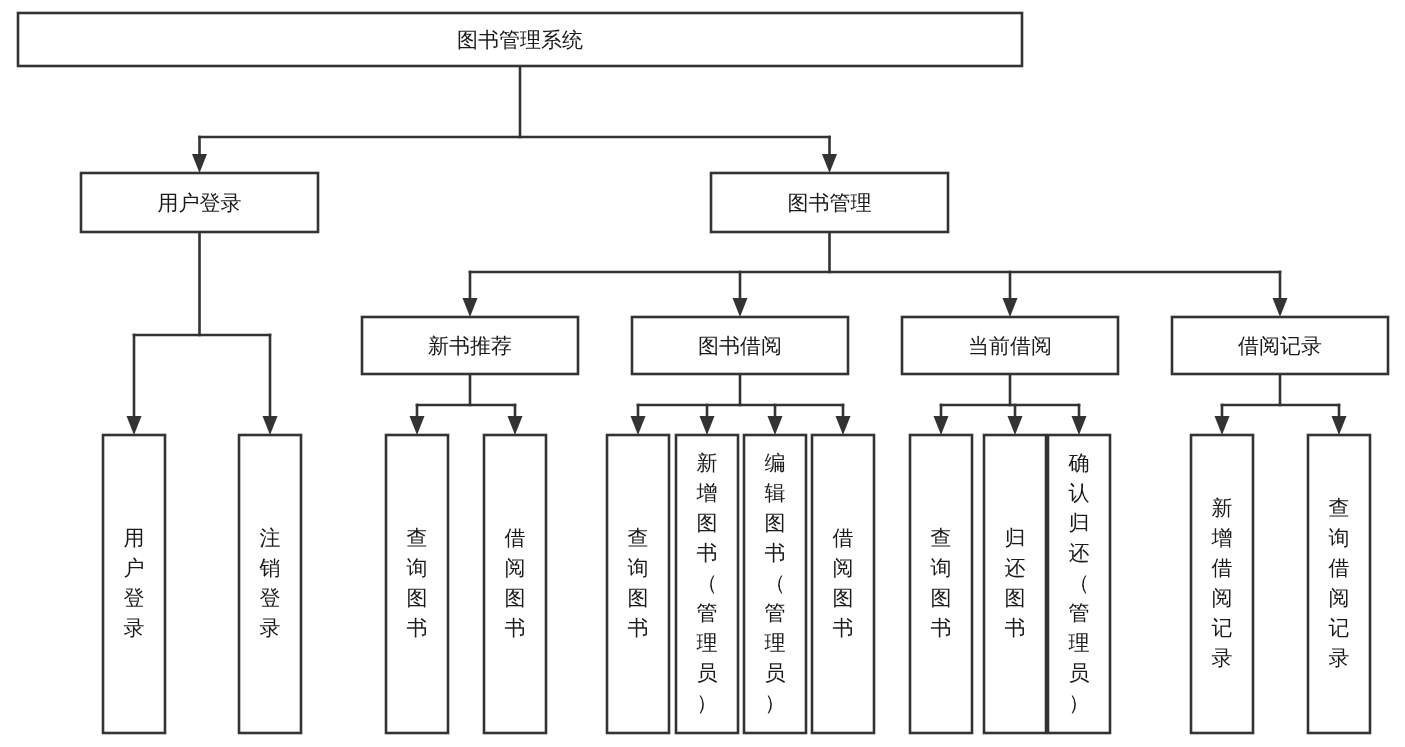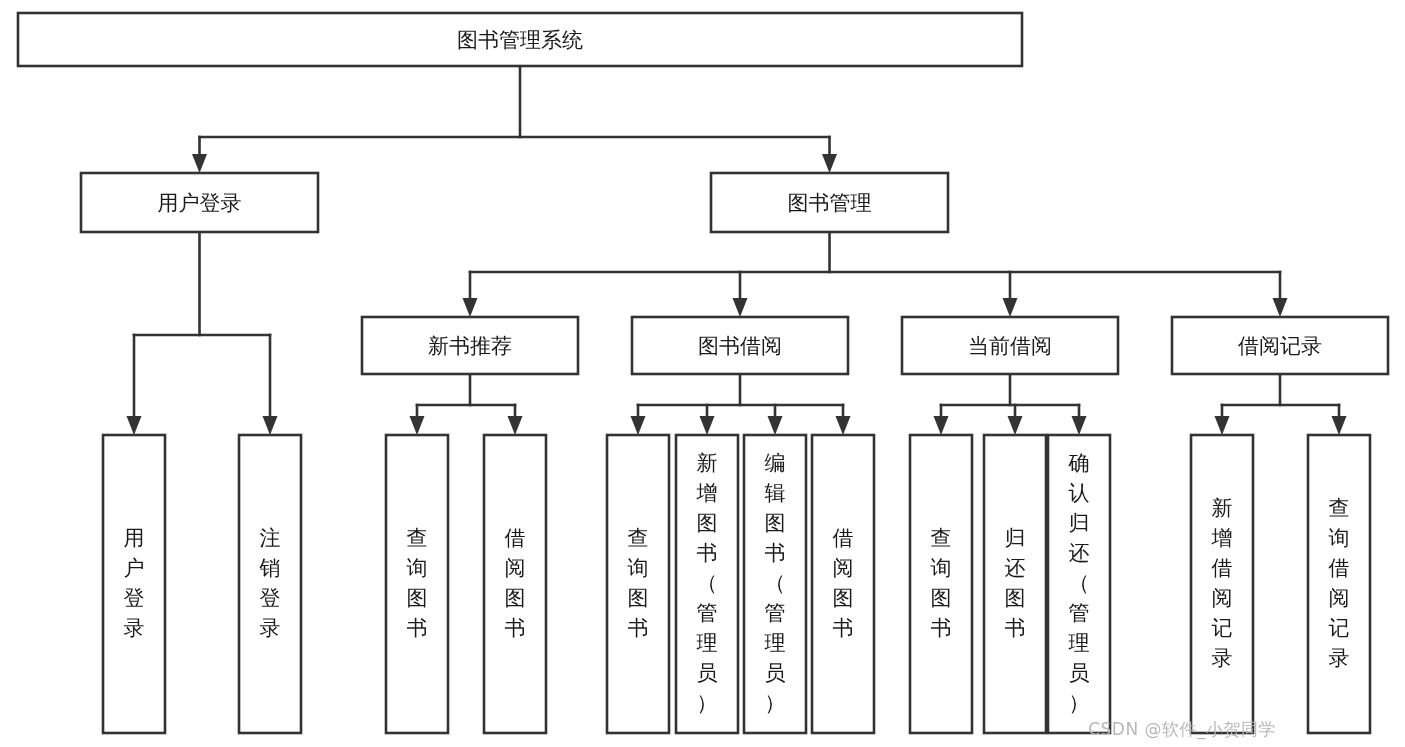--- a/index.html
+++ b/index.html
@@ -206,15 +206,14 @@
           <rect x="1191" y="435" width="62" height="298" class="node-box"></rect>
           <text x="1222" y="0" class="node-label-v"><tspan x="1222" y="509" dominant-baseline="middle">新</tspan><tspan x="1222" y="539" dominant-baseline="middle">增</tspan><tspan x="1222" y="569" dominant-baseline="middle">借</tspan><tspan x="1222" y="599" dominant-baseline="middle">阅</tspan><tspan x="1222" y="629" dominant-baseline="middle">记</tspan><tspan x="1222" y="659" dominant-baseline="middle">录</tspan></text>
         </g>
         <g>
           <rect x="1308" y="435" width="62" height="298" class="node-box"></rect>
           <text x="1339" y="0" class="node-label-v"><tspan x="1339" y="509" dominant-baseline="middle">查</tspan><tspan x="1339" y="539" dominant-baseline="middle">询</tspan><tspan x="1339" y="569" dominant-baseline="middle">借</tspan><tspan x="1339" y="599" dominant-baseline="middle">阅</tspan><tspan x="1339" y="629" dominant-baseline="middle">记</tspan><tspan x="1339" y="659" dominant-baseline="middle">录</tspan></text>
         </g>
       </g>
   </svg>
 
-  <div class="watermark">CSDN @软件_小贺同学</div>
 
 </div>
 
 </body></html>

